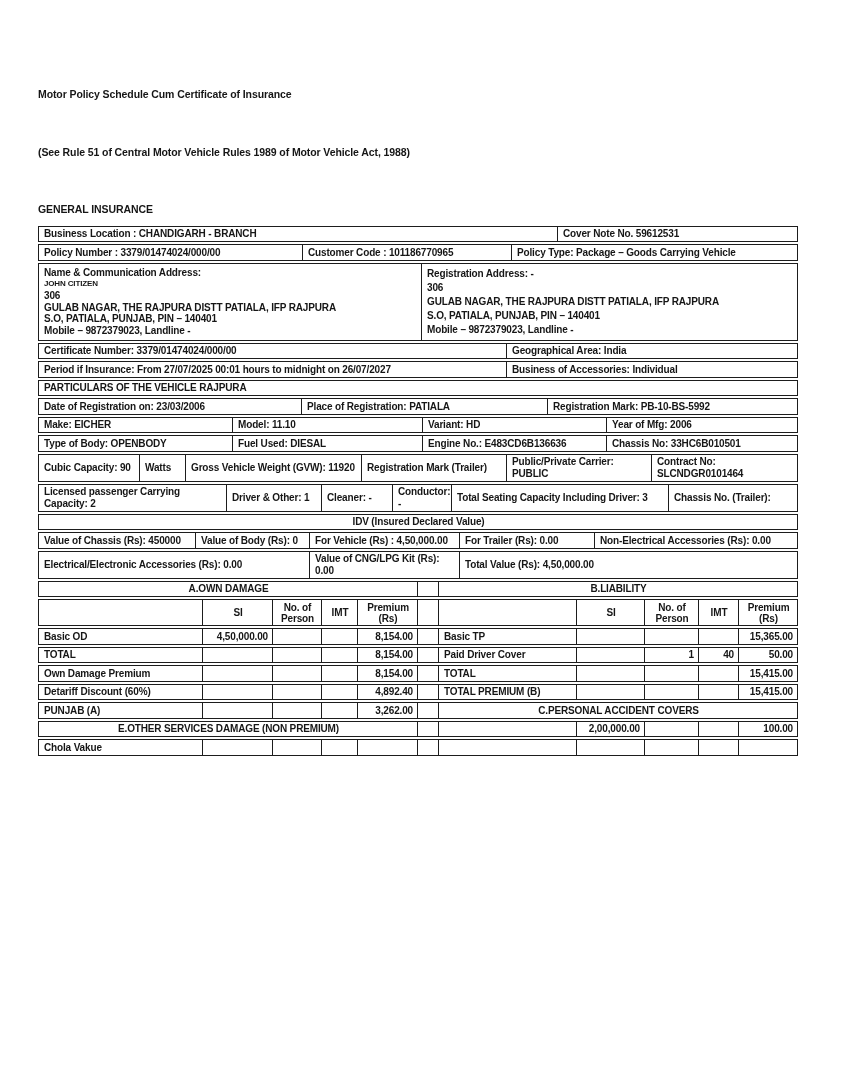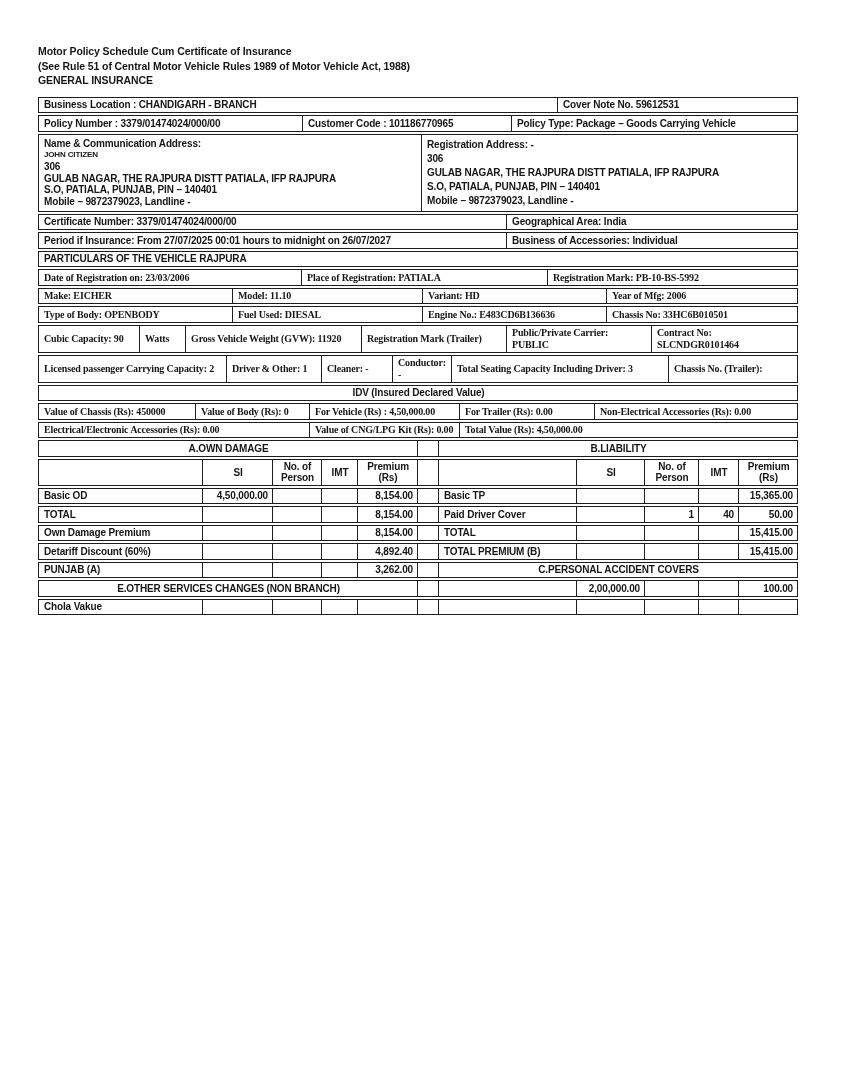--- a/index.html
+++ b/index.html
@@ -4,38 +4,38 @@
 <style>
   * { box-sizing: border-box; margin: 0; padding: 0; }
   html, body { background: #ffffff; }
   .page {
     width: 843px; height: 1080px; background: #ffffff; position: relative;
     font-family: "Liberation Sans", sans-serif; font-weight: 700; color: #161616;
     overflow: hidden;
   }
   .doc { position: absolute; left: 38px; top: 44px; width: 760px; }
   .titles { margin-bottom: 9px; }
-  .titles div { font-size: 10.5px; letter-spacing: -0.1px; line-height: 14.5px; }
+  .titles div { font-size: 10.5px; letter-spacing: -0.1px; line-height: 14.5px; margin-top: 43px; }
   .trow {
     display: flex; border: 1.5px solid #1d1d1d; margin-top: 2px;
     background: #fff; min-height: 16px; align-items: stretch;
   }
   .c {
     padding: 1.5px 4px 1.5px 5px; font-size: 10px; letter-spacing: -0.15px;
     line-height: 1.15; display: flex; align-items: center; overflow: hidden;
   }
   .c + .c { border-left: 1.5px solid #1d1d1d; }
   .grow { flex: 1 1 auto; }
   .num { justify-content: flex-end; text-align: right; }
   .ctr { justify-content: center; text-align: center; }
   .addr { flex-direction: column; align-items: flex-start; justify-content: flex-start; padding-top: 3px; padding-bottom: 3px; }
   .addr .ln { line-height: 11.8px; }
   .addr.reg .ln { line-height: 14px; }
   .addr .nm { font-size: 8px; line-height: 11.5px; }
-  .hrow { min-height: 15px; font-family: Liberation Serif, serif; }
+  .hrow { min-height: 15px; }
   .colhdr { min-height: 27px; }
   .colhdr .c { justify-content: center; text-align: center; line-height: 11px; }
   .prow { min-height: 16.5px; }
   .spacer { padding: 0; }
 </style>
 </head>
 <body>
 
 <div class="page">
   <div class="doc">
@@ -225,21 +225,21 @@
       <div class="c" style="flex:0 0 163px">PUNJAB (A)</div>
       <div class="c" style="flex:0 0 70px"></div>
       <div class="c" style="flex:0 0 49px"></div>
       <div class="c" style="flex:0 0 36px"></div>
       <div class="c num" style="flex:0 0 60px">3,262.00</div>
       <div class="c spacer" style="flex:0 0 21px"></div>
       <div class="c grow ctr">C.PERSONAL ACCIDENT COVERS</div>
     </div>
 
     <div class="trow prow">
-      <div class="c ctr" style="flex:0 0 378px">E.OTHER SERVICES CHANGES (NON BRANCH)</div>
+      <div class="c ctr" style="flex:0 0 378px">E.OTHER SERVICES DAMAGE (NON PREMIUM)</div>
       <div class="c spacer" style="flex:0 0 21px"></div>
       <div class="c" style="flex:0 0 138px"></div>
       <div class="c num" style="flex:0 0 68px">2,00,000.00</div>
       <div class="c" style="flex:0 0 54px"></div>
       <div class="c" style="flex:0 0 40px"></div>
       <div class="c grow num">100.00</div>
     </div>
 
     <div class="trow prow">
       <div class="c" style="flex:0 0 163px">Chola Vakue</div>

